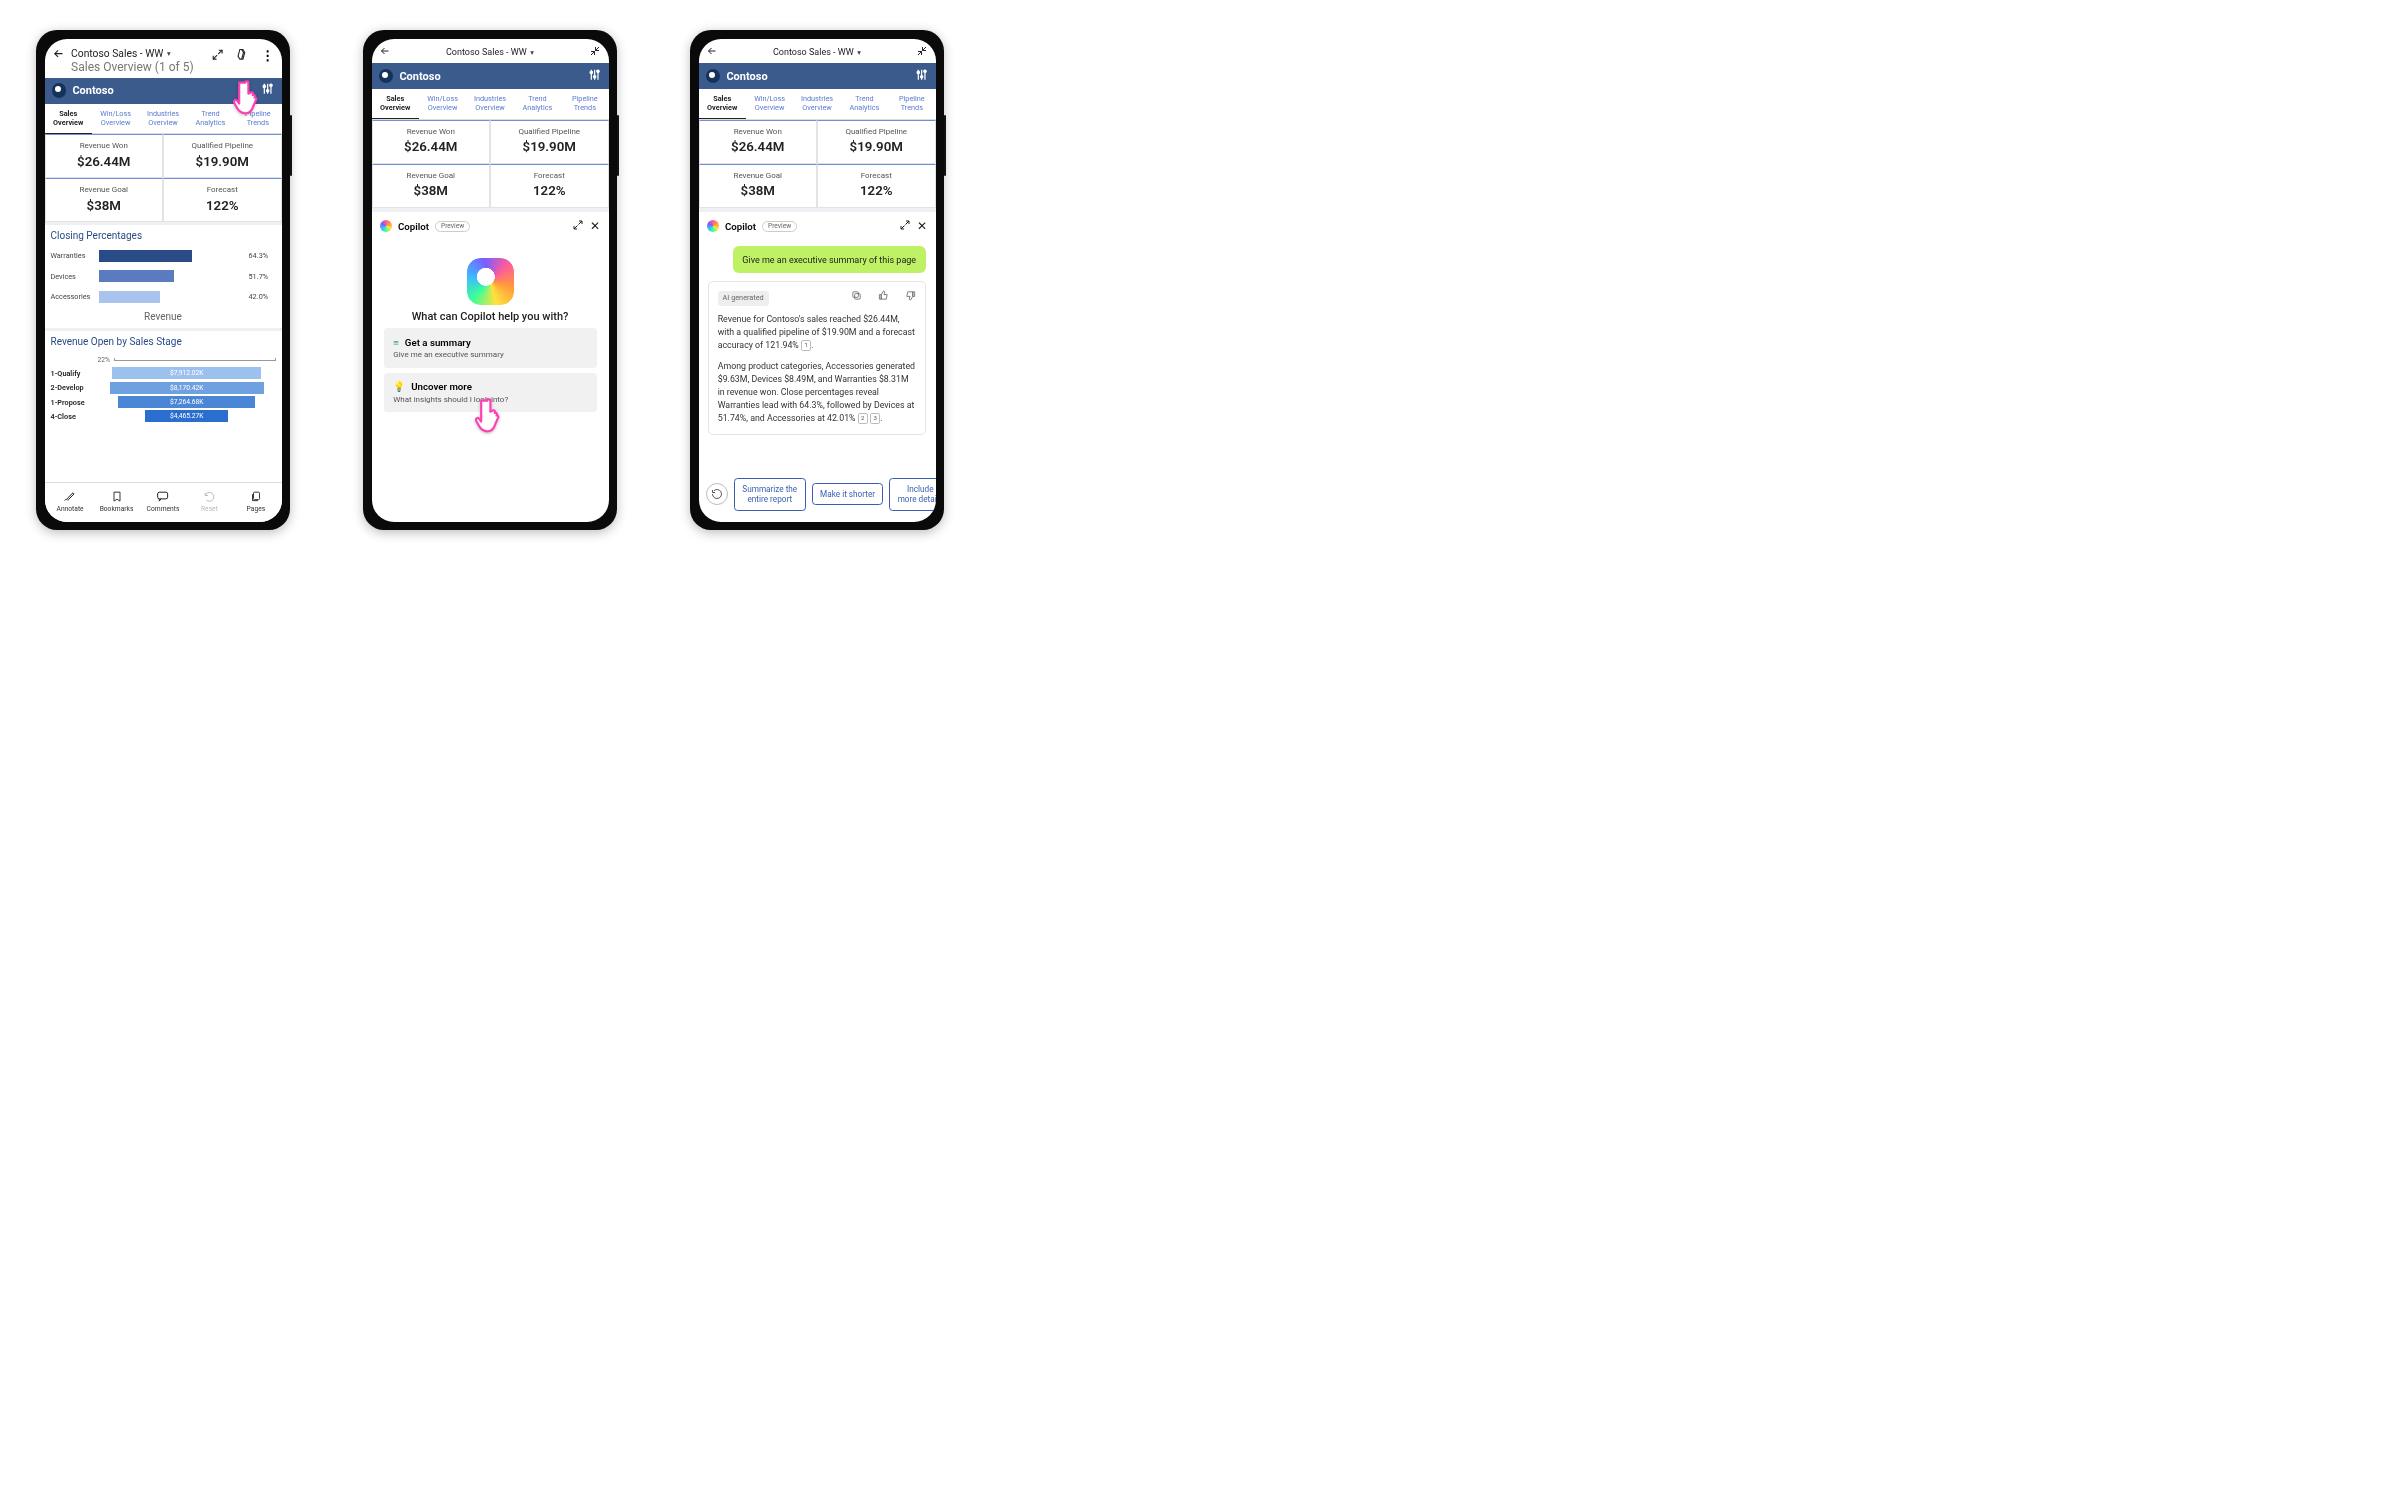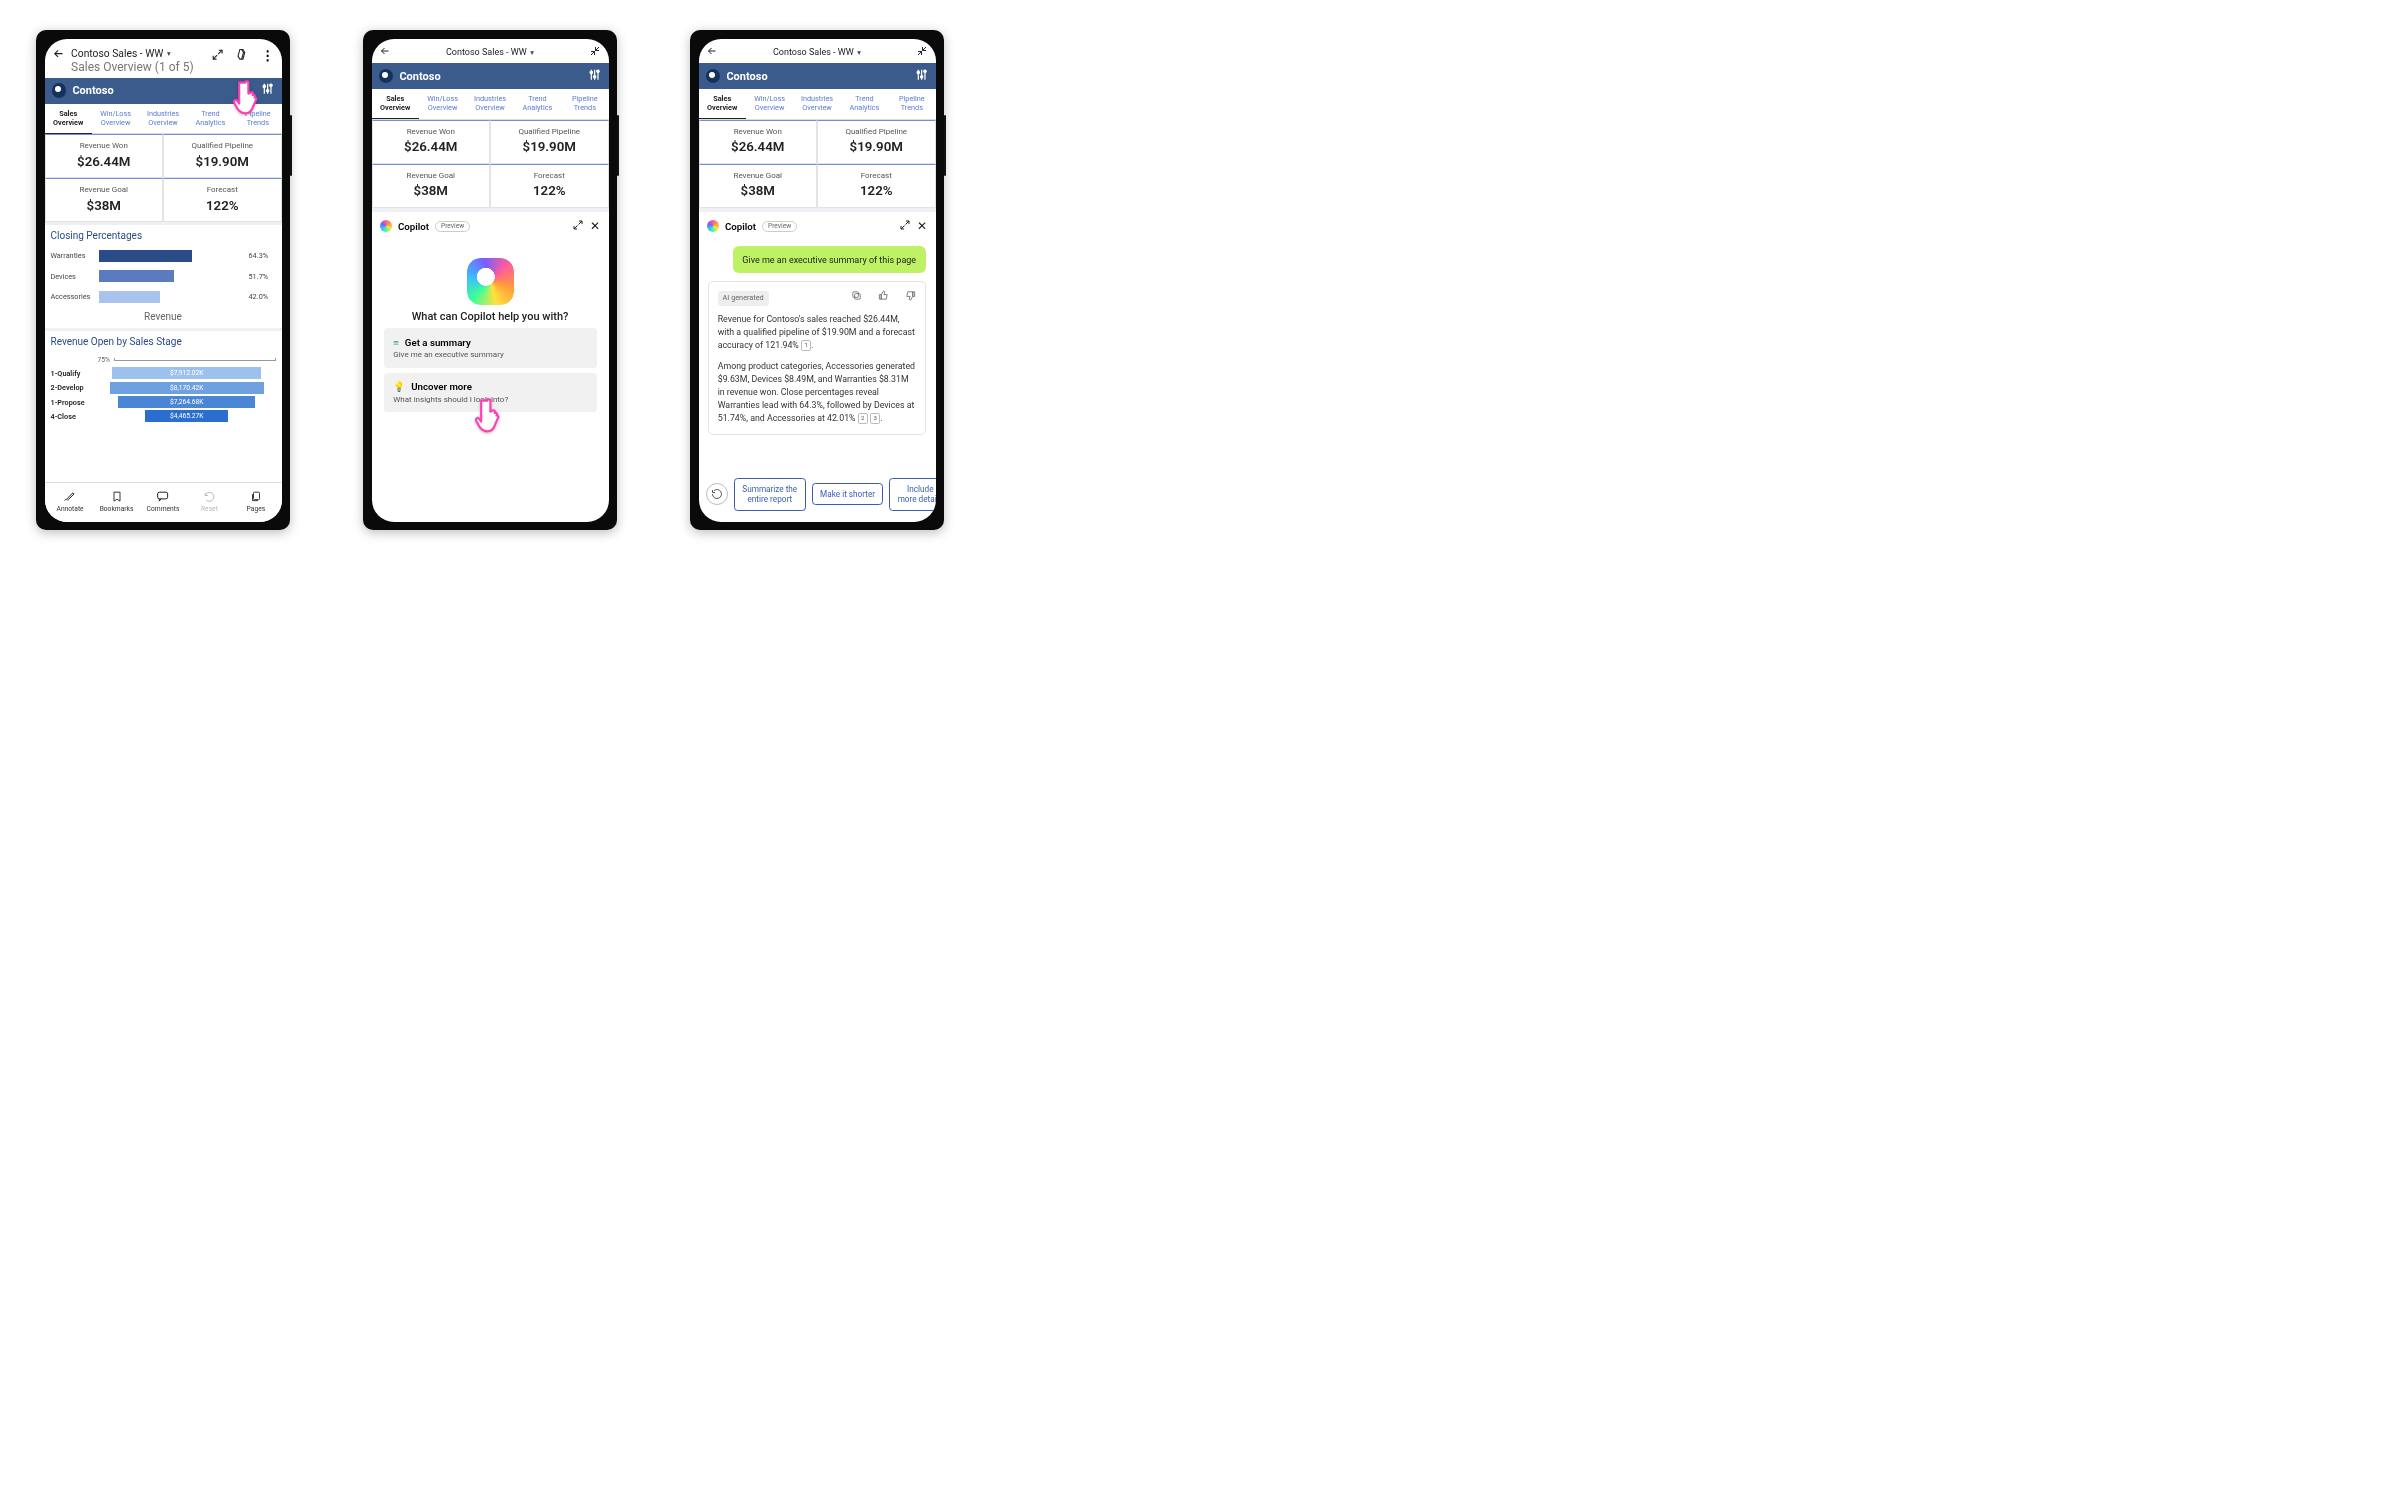--- a/index.html
+++ b/index.html
@@ -8,21 +8,21 @@
     font-family: -apple-system, "Segoe UI", Roboto, sans-serif;
     display: flex;
     gap: 73px;
     padding: 30px 36px;
     align-items: flex-start;
   }
   .phone {
     width: 254px;
     height: 500px;
     background: #0a0a0a;
-    border-radius: 10px;
+    border-radius: 21px;
     padding: 8.5px;
     position: relative;
     box-shadow: 0 2.4px 11px rgba(0,0,0,.25);
   }
   .phone::after { 
     content:"";
     position:absolute; right:-2.4px; top:85px; width:2.4px; height:61px; background:#111; border-radius:1.2px;
   }
   .camera {
     position:absolute; top:13.3px; left:50%; transform:translateX(-50%);
@@ -226,21 +226,21 @@
             </div>
       <span class="pct">42.0%</span>
           </div>
         </div>
       <div class="axis-label">Revenue</div>
     </div>
 
     <div class="section">
       <div class="section-title">Revenue Open by Sales Stage</div>
       <div class="scale">
-        <span>75%</span>
+        <span>22%</span>
         <div class="line"></div>
       </div>
       <div id="bars2">
           <div class="stagerow">
             <span class="lbl2">1-Qualify</span>
       <div style="flex:1;display:flex;">
               <div class="bar2" style="margin-left:8%;width:84%;background:#9cc1ee">$7,912.02K</div>
             </div>
           </div>
           <div class="stagerow">

